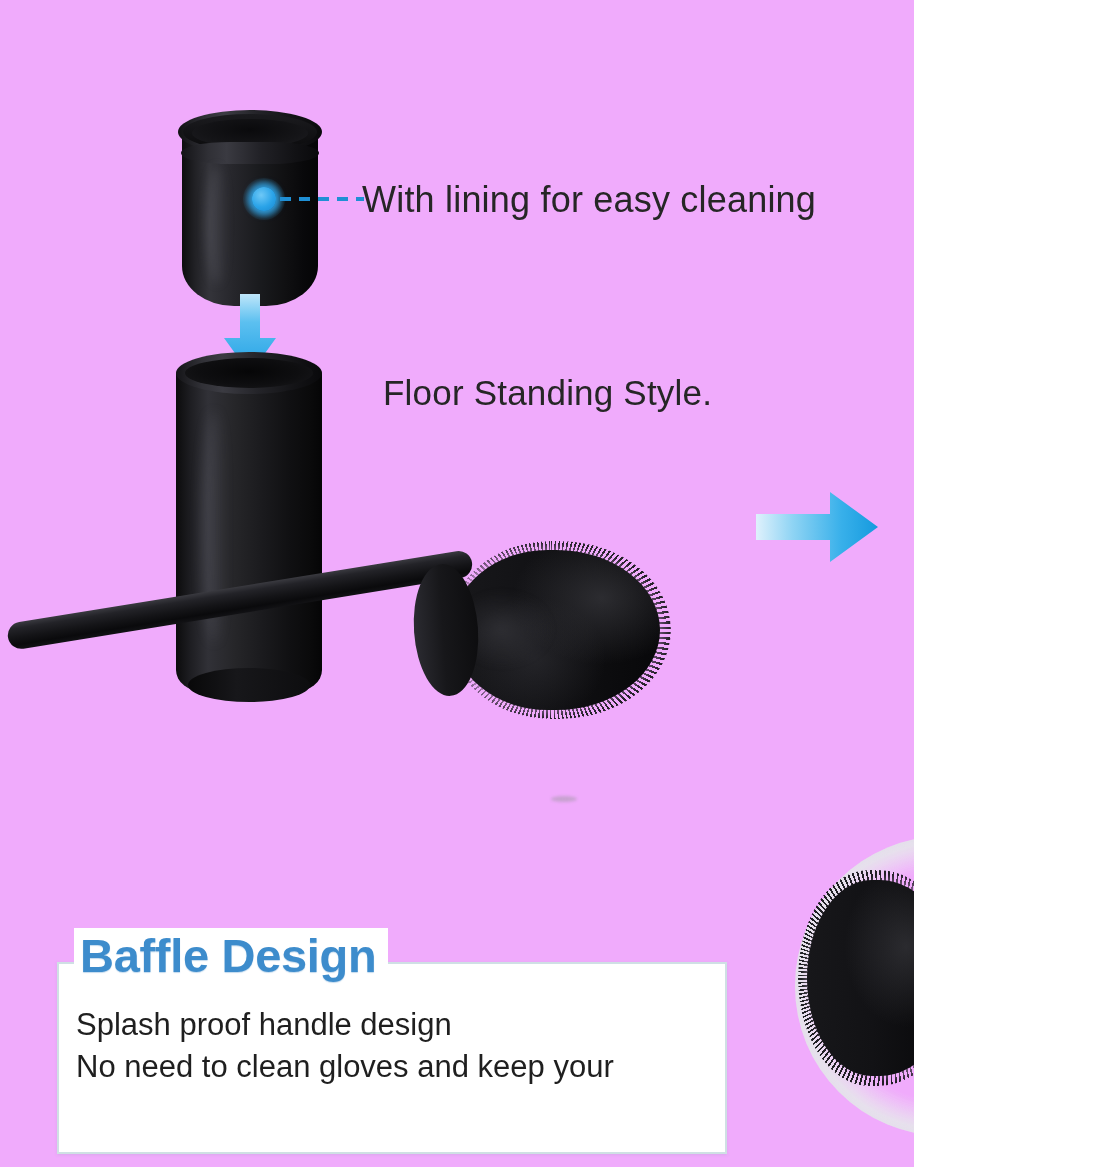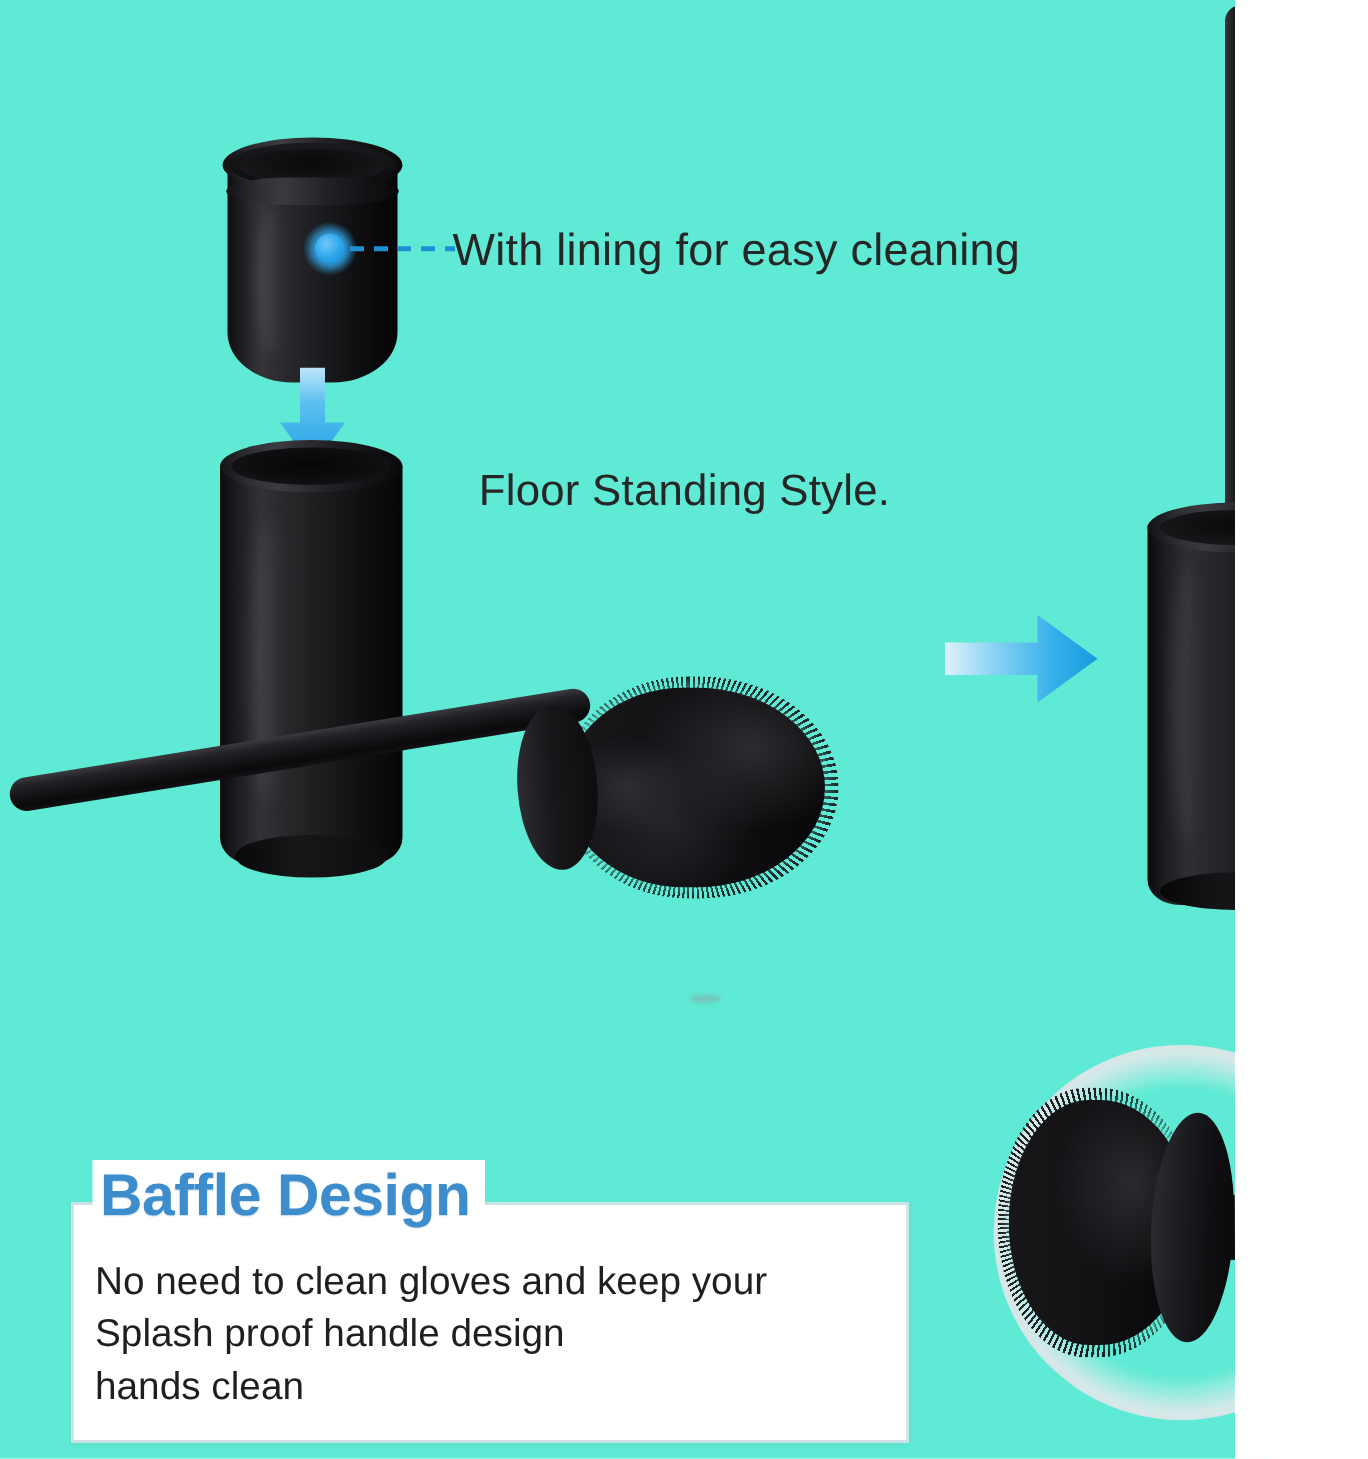--- a/index.html
+++ b/index.html
@@ -5,23 +5,23 @@
   html, body {
     margin: 0;
     padding: 0;
     background: #ffffff;
   }
   body {
     font-family: "Liberation Sans", sans-serif;
   }
   #stage {
     position: relative;
-    width: 988px;
+    width: 914px;
     height: 1167px;
-    background: #5eead4;
+    background: #f0abfc;
     overflow: hidden;
   }
 
   
   .txt {
     position: absolute;
     color: #262626;
     font-family: "Liberation Sans", sans-serif;
     font-weight: 400;
     white-space: nowrap;
@@ -554,23 +554,22 @@
     <div class="asm-cyl"></div>
     <div class="asm-rim"></div>
     <div class="asm-mouth"></div>
     <div class="asm-base"></div>
     <div class="asm-spec"></div>
   </div>
 
   <div class="panel-box"></div>
   <div class="panel-title">Baffle Design</div>
   <div class="panel-lines">
+    <div>Splash proof handle design</div>
     <div>No need to clean gloves and keep your</div>
-    <div>Splash proof handle design</div>
-    <div>hands clean</div>
   </div>
 
   <div class="inset">
     <div class="inset-vignette"></div>
     <div class="inset-bristles">
       <div class="inset-bristle-fuzz"></div>
       <div class="inset-bristle-mass"></div>
     </div>
     <div class="inset-handle"></div>
     <div class="inset-baffle"></div>

